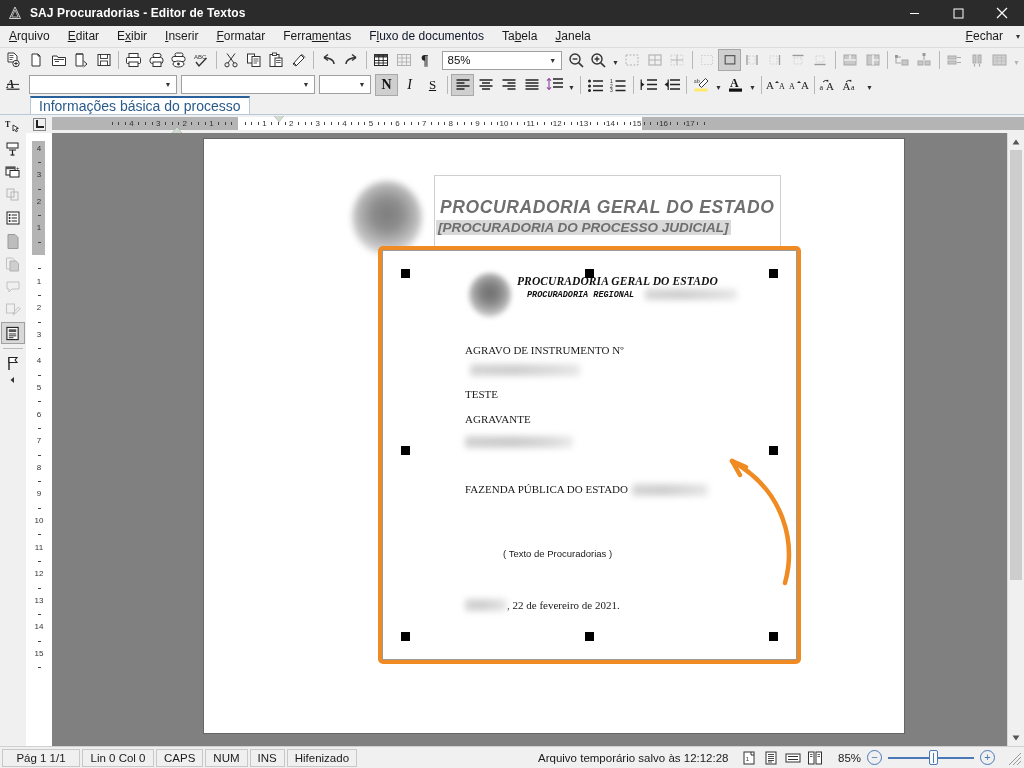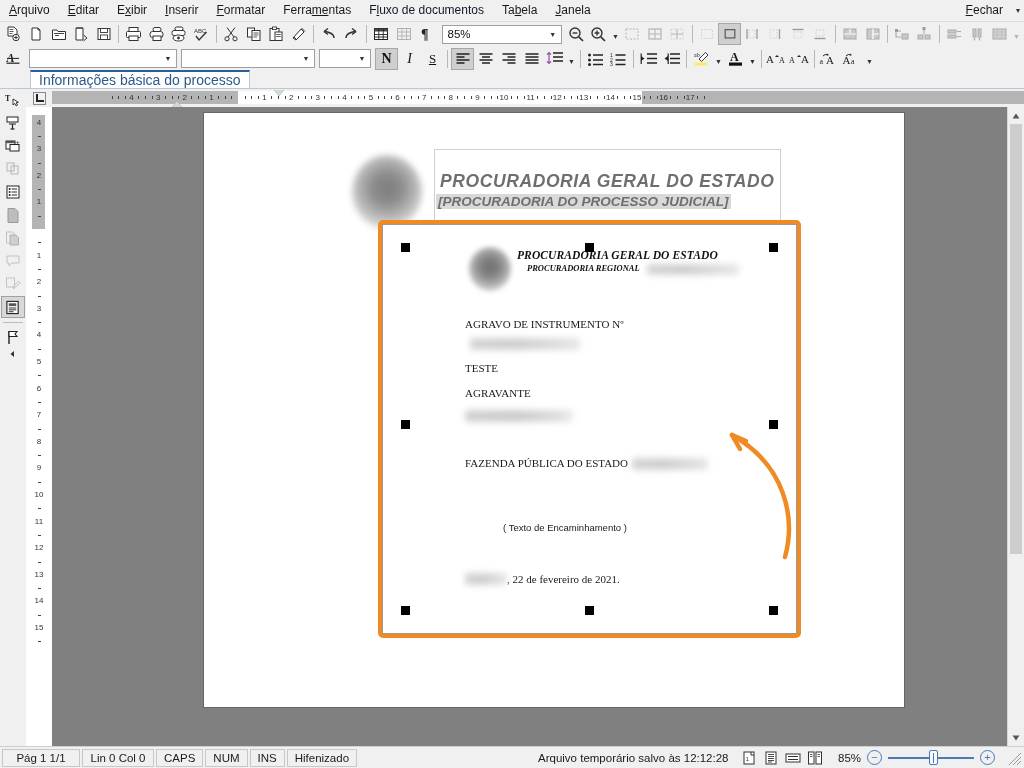--- a/index.html
+++ b/index.html
@@ -258,21 +258,21 @@
     filter: blur(2.6px);
   }
   .doc-title {
     position: absolute;
     font-family: "Liberation Serif", serif;
     font-weight: bold; font-style: italic;
     color: #111; white-space: nowrap;
   }
   .doc-sub {
     position: absolute;
-    font-family: Liberation Serif, serif;
+    font-family: Liberation Mono, monospace;
     font-weight: bold; font-style: italic;
     color: #111; white-space: nowrap;
   }
   .doc-body {
     position: absolute;
     font-family: "Liberation Serif", serif;
     color: #1a1a1a;
   }
   .doc-body p { margin: 0 0 6px 0; line-height: 19px; }
   .doc-just { text-align: justify; }
@@ -349,20 +349,46 @@
   .zslider .zthumb:after {
     content: ""; position: absolute; left: 3px; top: 2px; width: 1px; height: 10px; background: #4a79b8;
   }
   .grip { position: absolute; right: 2px; bottom: 2px; width: 14px; height: 14px; }
 </style>
 </head>
 <body>
 
 <div id="app">
 
+  <div class="titlebar">
+    <div class="tb-icon">
+      <svg width="14" height="14" viewBox="0 0 14 14">
+        <path d="M7 1 L12.5 12.5 L1.5 12.5 Z" fill="none" stroke="#cfcfcf" stroke-width="1"></path>
+        <path d="M7 4 L10.2 11 L3.8 11 Z" fill="none" stroke="#cfcfcf" stroke-width="0.8"></path>
+        <path d="M3 12.5 L11 12.5" stroke="#cfcfcf" stroke-width="1"></path>
+      </svg>
+    </div>
+    <div class="tb-title">SAJ Procuradorias - Editor de Textos</div>
+    <div class="tb-spacer"></div>
+    <div class="winbtn">
+      <svg width="11" height="11" viewBox="0 0 11 11">
+          <path d="M1 5.5 H10" stroke="#fff" stroke-width="1"></path>
+        </svg>
+    </div>
+    <div class="winbtn">
+      <svg width="11" height="11" viewBox="0 0 11 11">
+          <rect x="1" y="1" width="9" height="9" fill="none" stroke="#fff" stroke-width="1"></rect>
+        </svg>
+    </div>
+    <div class="winbtn close">
+      <svg width="12" height="12" viewBox="0 0 12 12">
+          <path d="M1 1 L11 11 M11 1 L1 11" stroke="#fff" stroke-width="1.2"></path>
+        </svg>
+    </div>
+  </div>
 
   <div class="menubar">
     <div class="menuitem"><u>A</u>rquivo</div>
     <div class="menuitem"><u>E</u>ditar</div>
     <div class="menuitem">E<u>x</u>ibir</div>
     <div class="menuitem"><u>I</u>nserir</div>
     <div class="menuitem"><u>F</u>ormatar</div>
     <div class="menuitem">Ferra<u>me</u>ntas</div>
     <div class="menuitem disabled">F<u>l</u>uxo de documentos</div>
     <div class="menuitem">Ta<u>b</u>ela</div>
@@ -1037,21 +1063,21 @@
                   <p>AGRAVANTE</p>
                   <p>
                     <span class="redact-blk" style="display:inline-block;width:108px;height:12px;"></span>
                   </p>
                   <p style="height:14px;">&nbsp;</p>
                   <p>
                     <span>FAZENDA PÚBLICA DO ESTADO</span><span class="redact" style="width:76px;height:12px;margin-left:4px;"></span>
                   </p>
                 </div>
 
-                <div class="encam" style="left:120px; top:297px; font-size:9.5px;">( Texto de Encaminhamento )</div>
+                <div class="encam" style="left:120px; top:297px; font-size:9.5px;">( Texto de Procuradorias )</div>
 
                 <div class="datel" style="left:82px; top:348px; font-size:11px;">
                   <span class="redact" style="width:42px; height:12px; vertical-align:-2px;"></span><span>, 22 de fevereiro de 2021.</span>
                 </div>
               </div>
 
               <div class="handle" style="left:19px;  top:19px;"></div>
               <div class="handle" style="left:203px; top:19px;"></div>
               <div class="handle" style="right:19px; top:19px;"></div>
               <div class="handle" style="left:19px;  top:196px;"></div>

